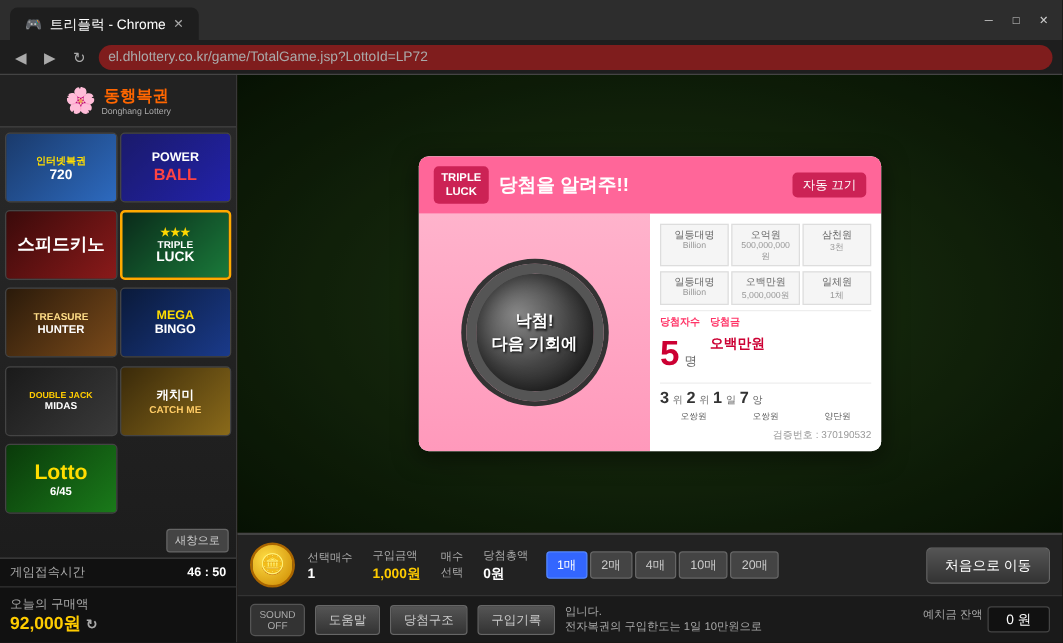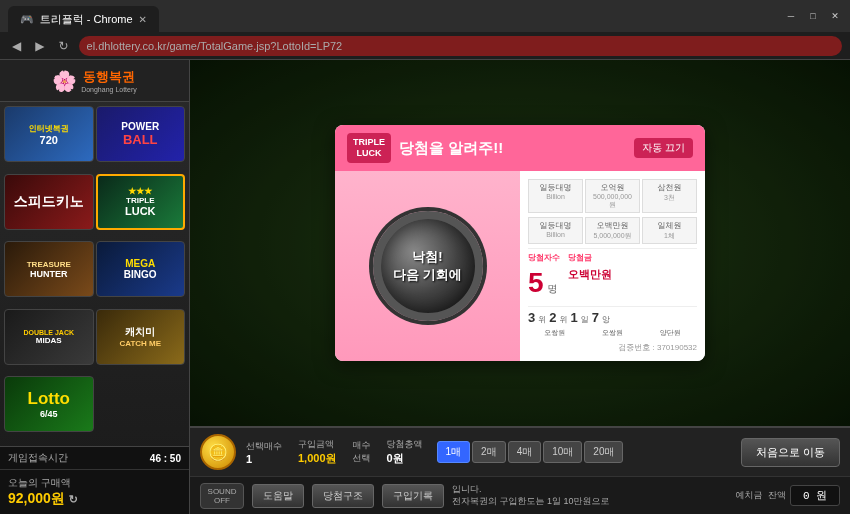--- a/index.html
+++ b/index.html
@@ -522,24 +522,22 @@
 
     .notice-text {
       color: #aaa;
       font-size: 9px;
       flex: 1;
       line-height: 1.3;
     }
 
     .balance-group {
       display: flex;
-      align-items: center;
       gap: 4px;
       margin-left: auto;
-      font-family: Liberation Mono, monospace;
     }
     .balance-label {
       color: #aaa;
       font-size: 9px;
       white-space: nowrap;
     }
     .balance-value {
       background: #111;
       border: 1px solid #444;
       color: #fff;
@@ -741,20 +739,25 @@
       <div class="game-item gi-lotto645">
         <div class="game-thumb">
           <div style="text-align:center;">
             <div style="color:#ffdd00;font-size:17px;font-weight:bold;">Lotto</div>
             <div style="color:#fff;font-size:9px;">6/45</div>
           </div>
         </div>
       </div>
     </div>
 
+    <div class="new-btn-row">
+      <div class="new-btn">
+        <span>새창으로</span>
+      </div>
+    </div>
 
     <div class="sidebar-timer">
       <span class="timer-label">게임접속시간</span>
       <span class="timer-value">46 : 50</span>
     </div>
 
     <div class="sidebar-purchase">
       <div class="purchase-label">오늘의 구매액</div>
       <div class="purchase-amount">
         <span>92,000원</span>

